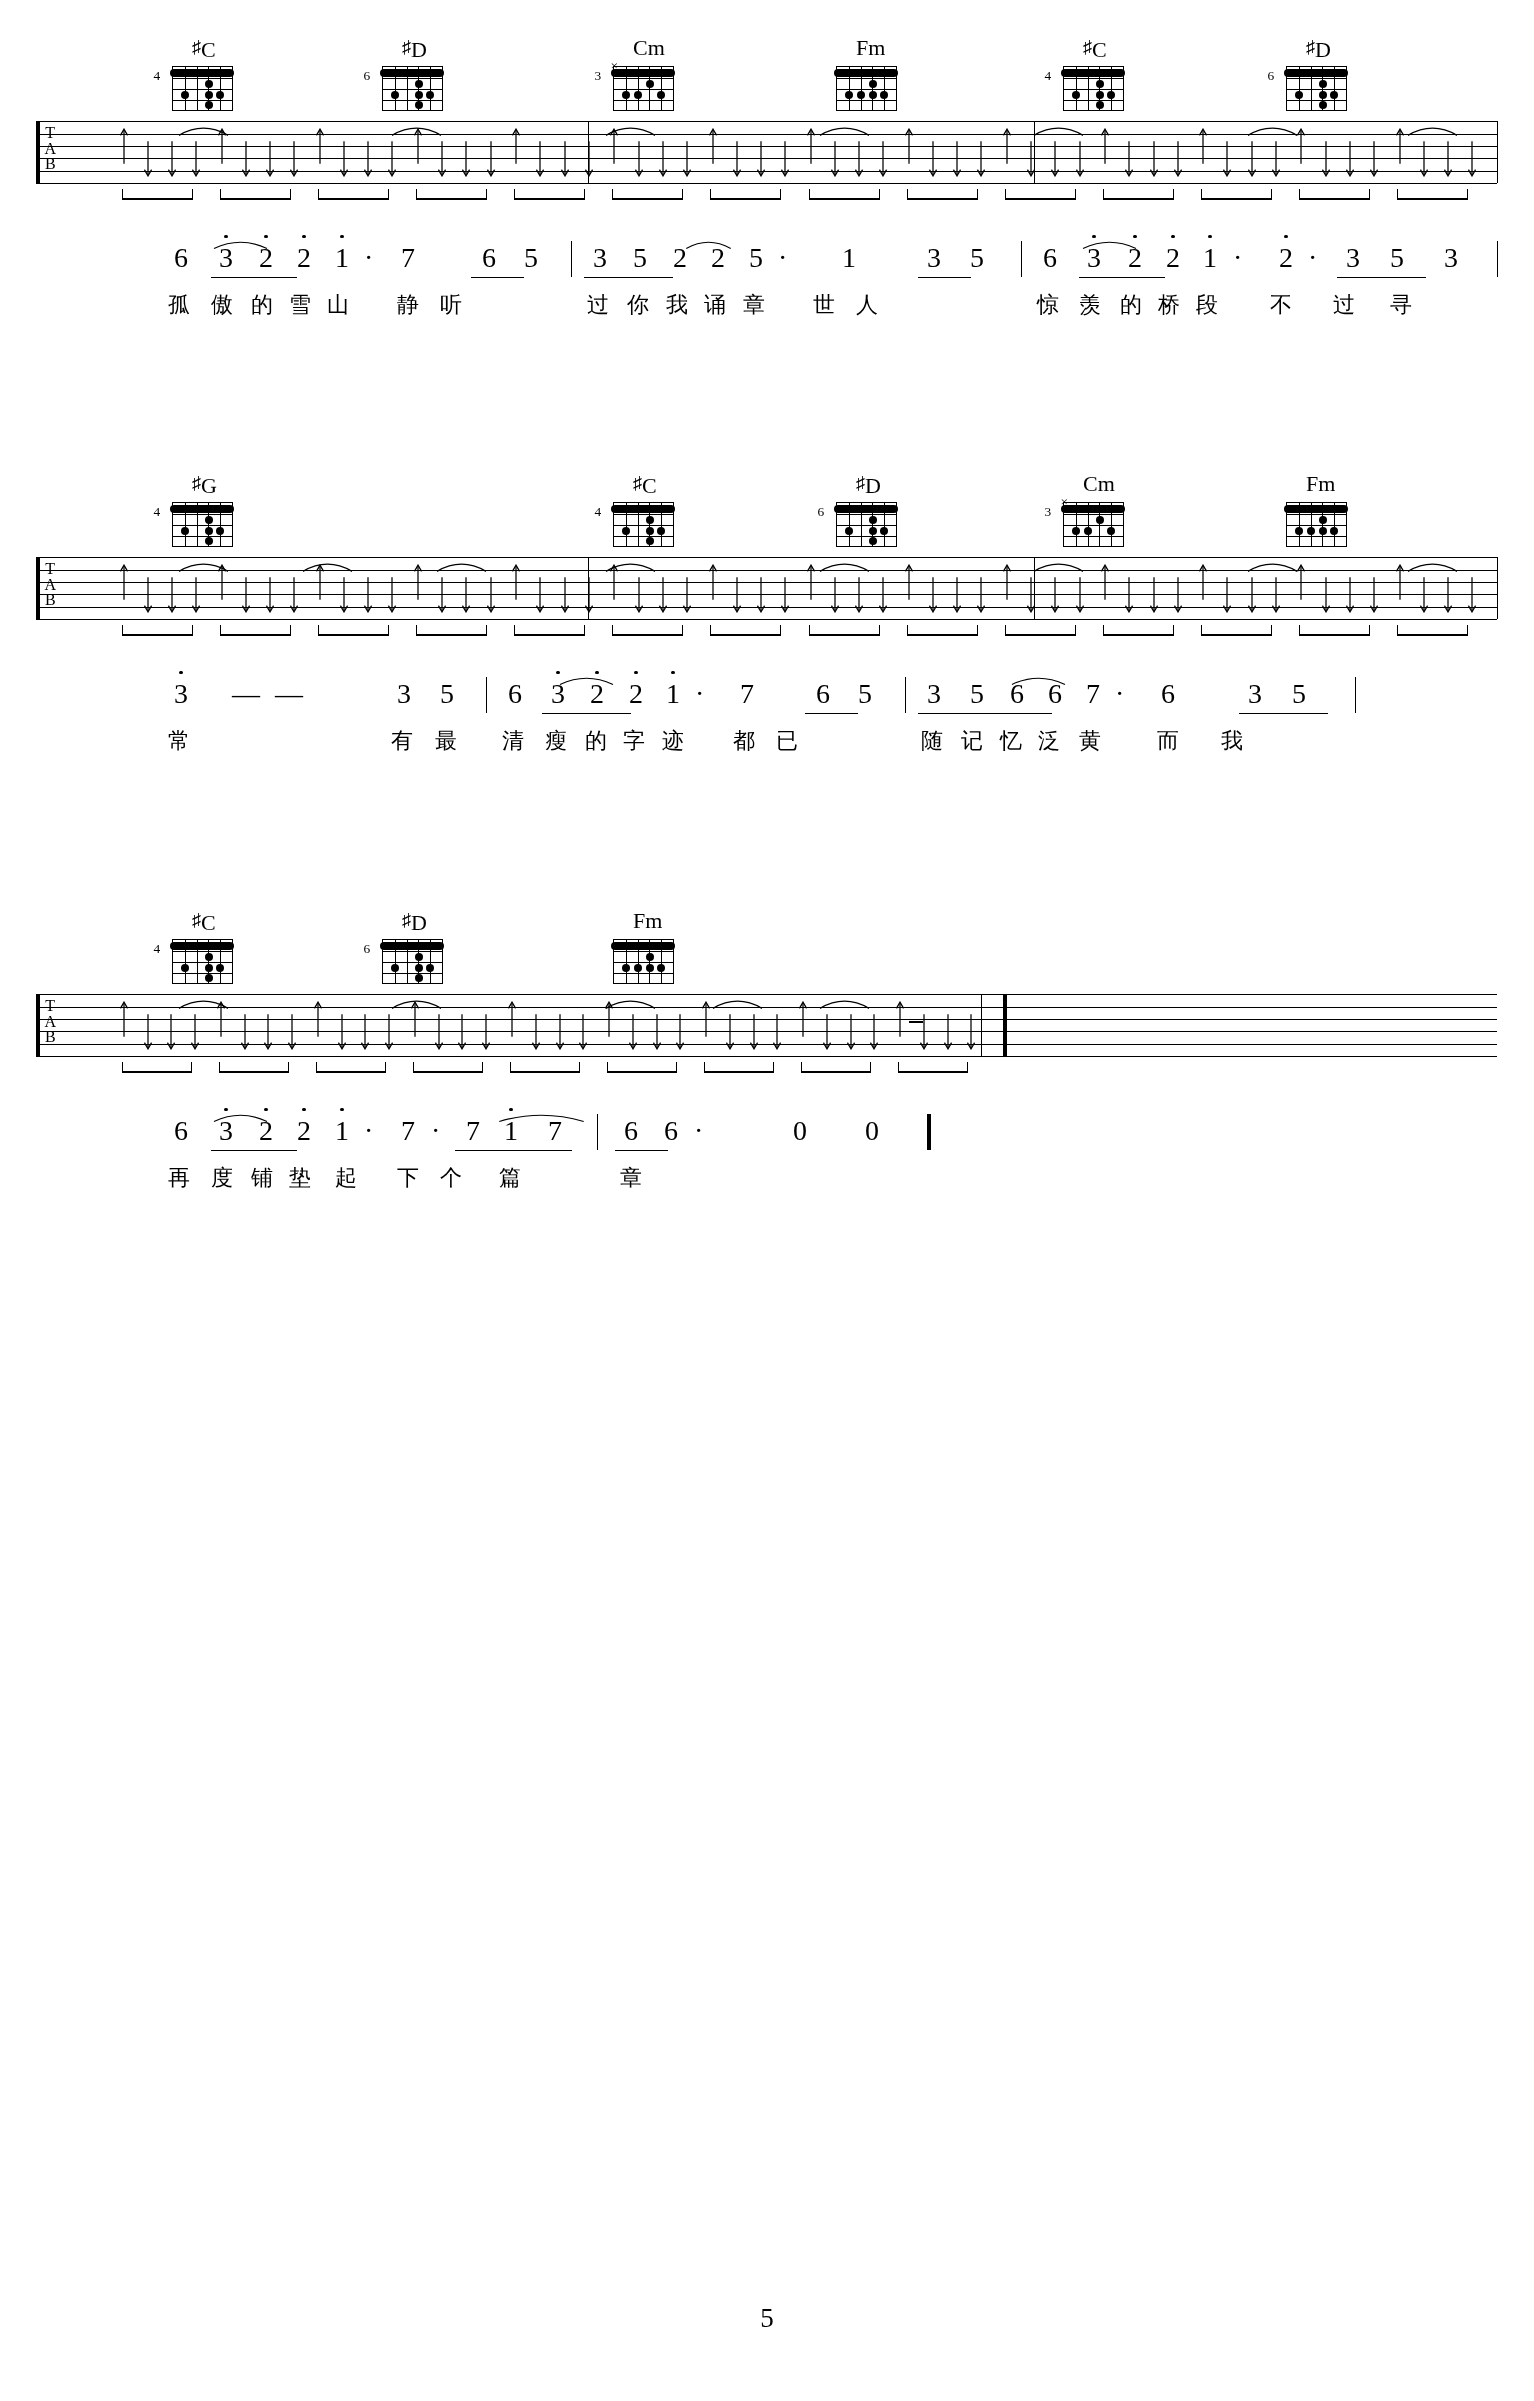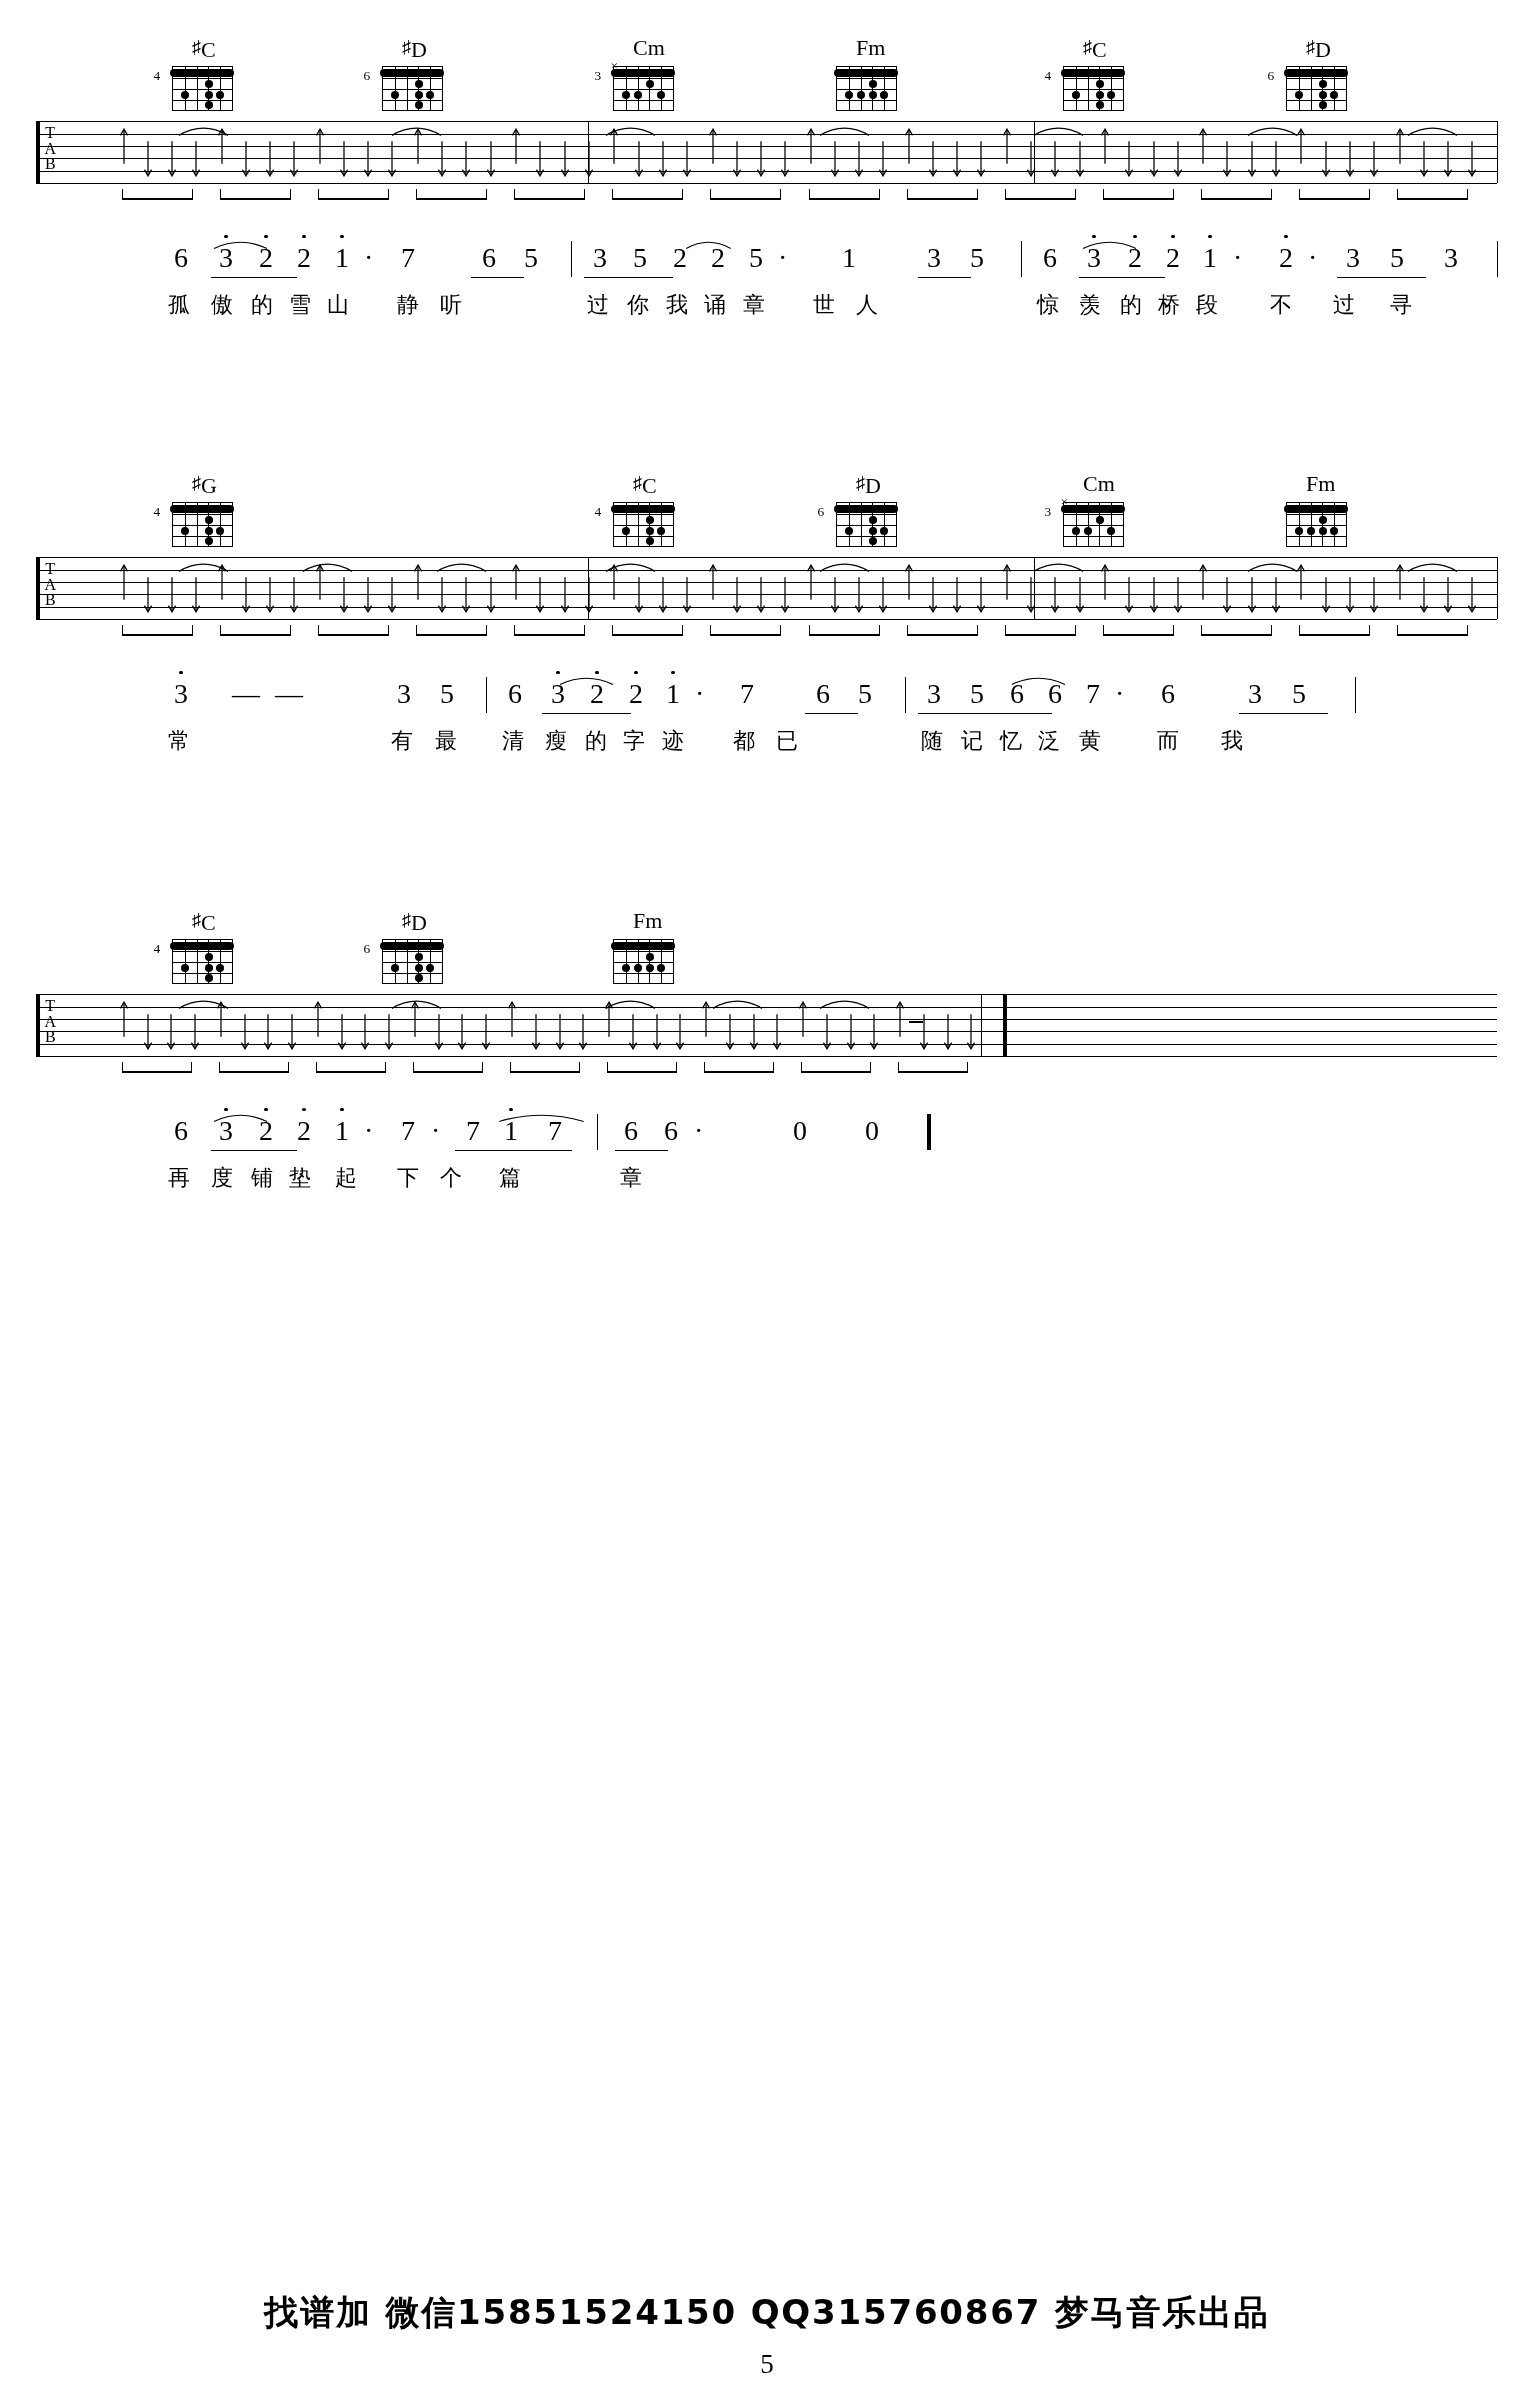--- a/index.html
+++ b/index.html
@@ -1862,18 +1862,17 @@
         <div class="ly" style="left: 253px; top: 0px;">垫</div>
         <div class="ly" style="left: 299px; top: 0px;">起</div>
         <div class="ly" style="left: 361px; top: 0px;">下</div>
         <div class="ly" style="left: 404px; top: 0px;">个</div>
         <div class="ly" style="left: 463px; top: 0px;">篇</div>
         <div class="ly" style="left: 584px; top: 0px;">章</div>
       </div>
   </div>
 
   <div class="footer">
-    <div class="ftext">找谱加 微信15851524150 QQ315760867 梦马音乐出品</div>
     <div class="pagenum">5</div>
   </div>
 
 </div>
 
 
 </body></html>

